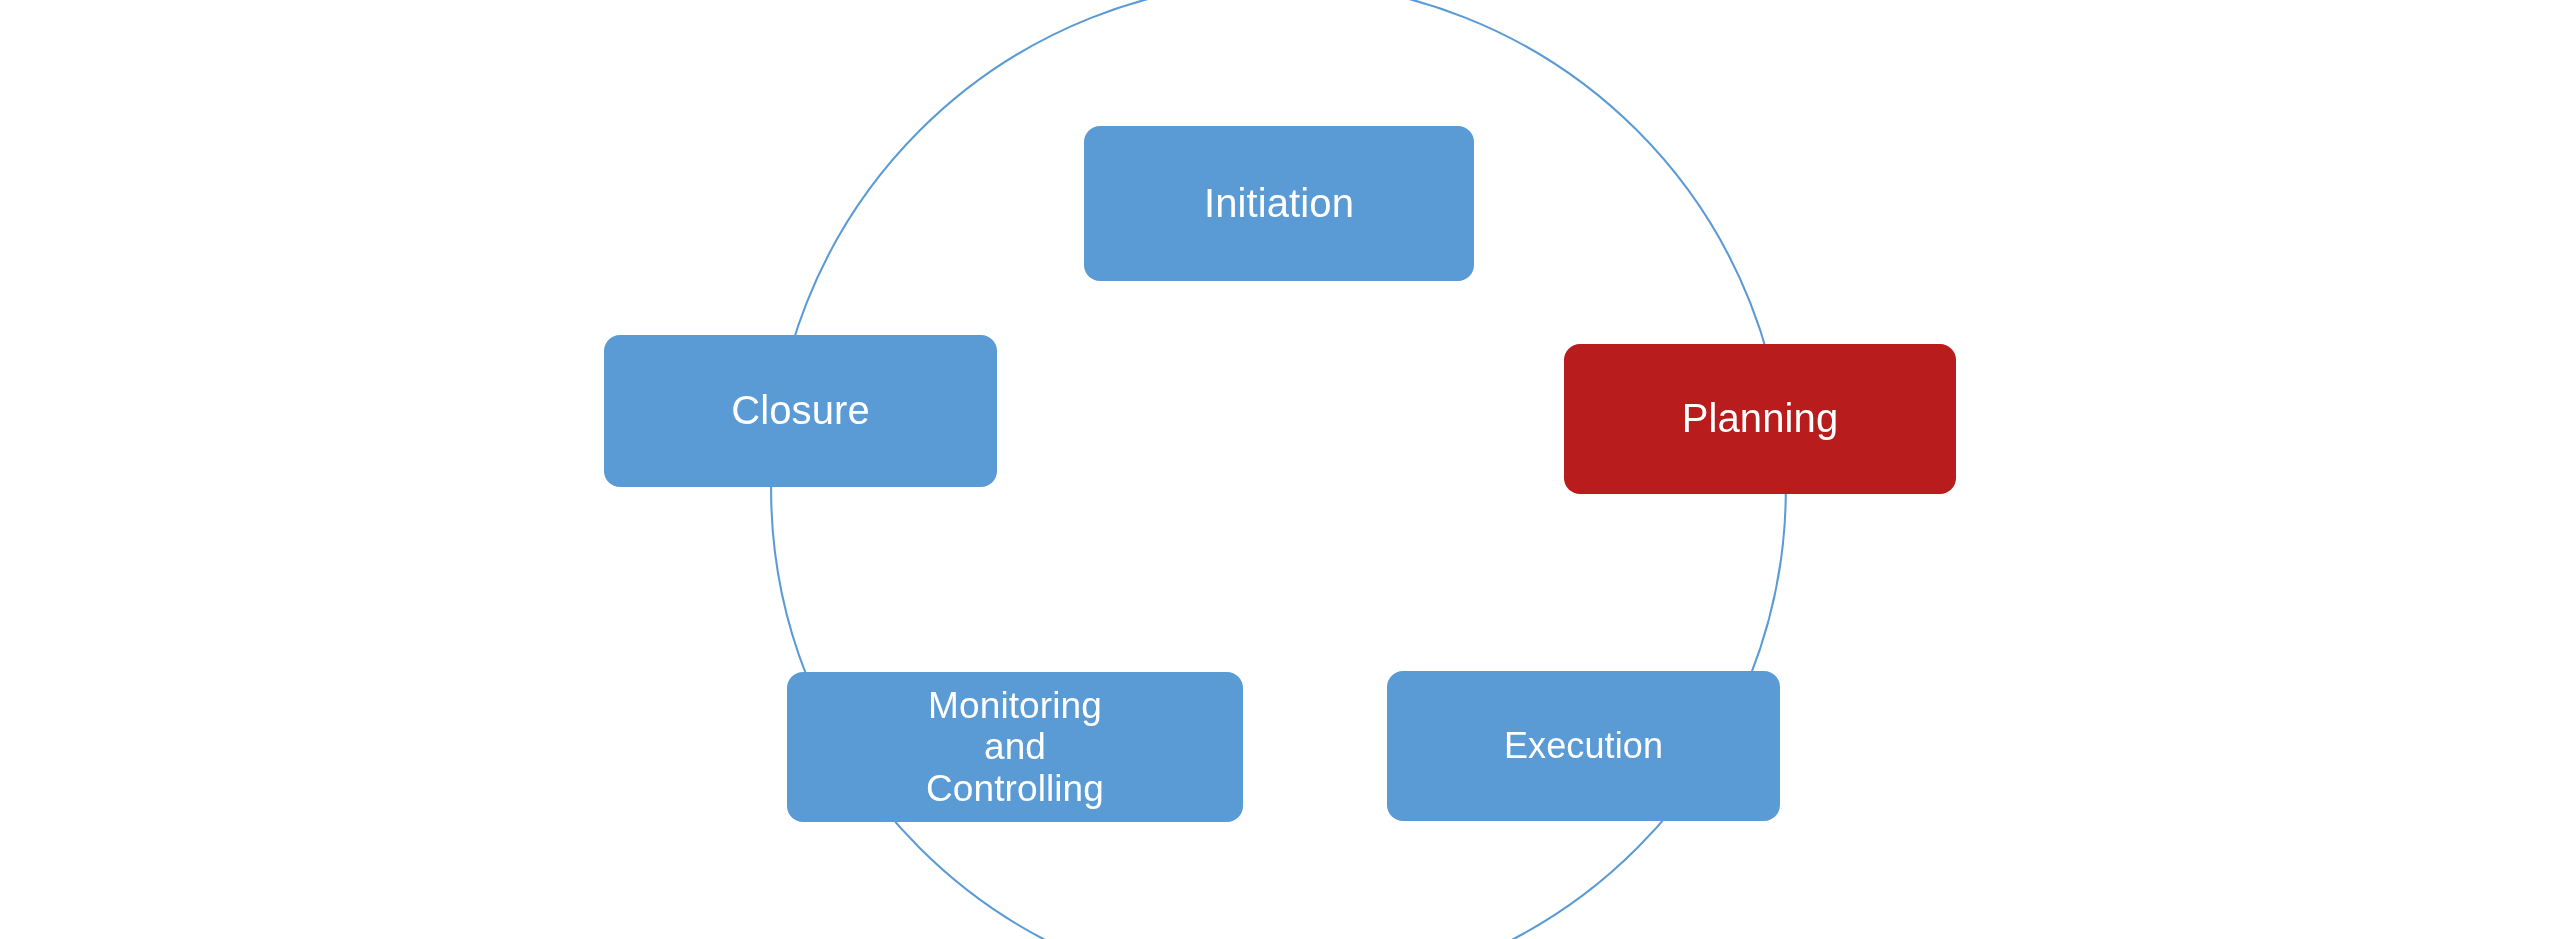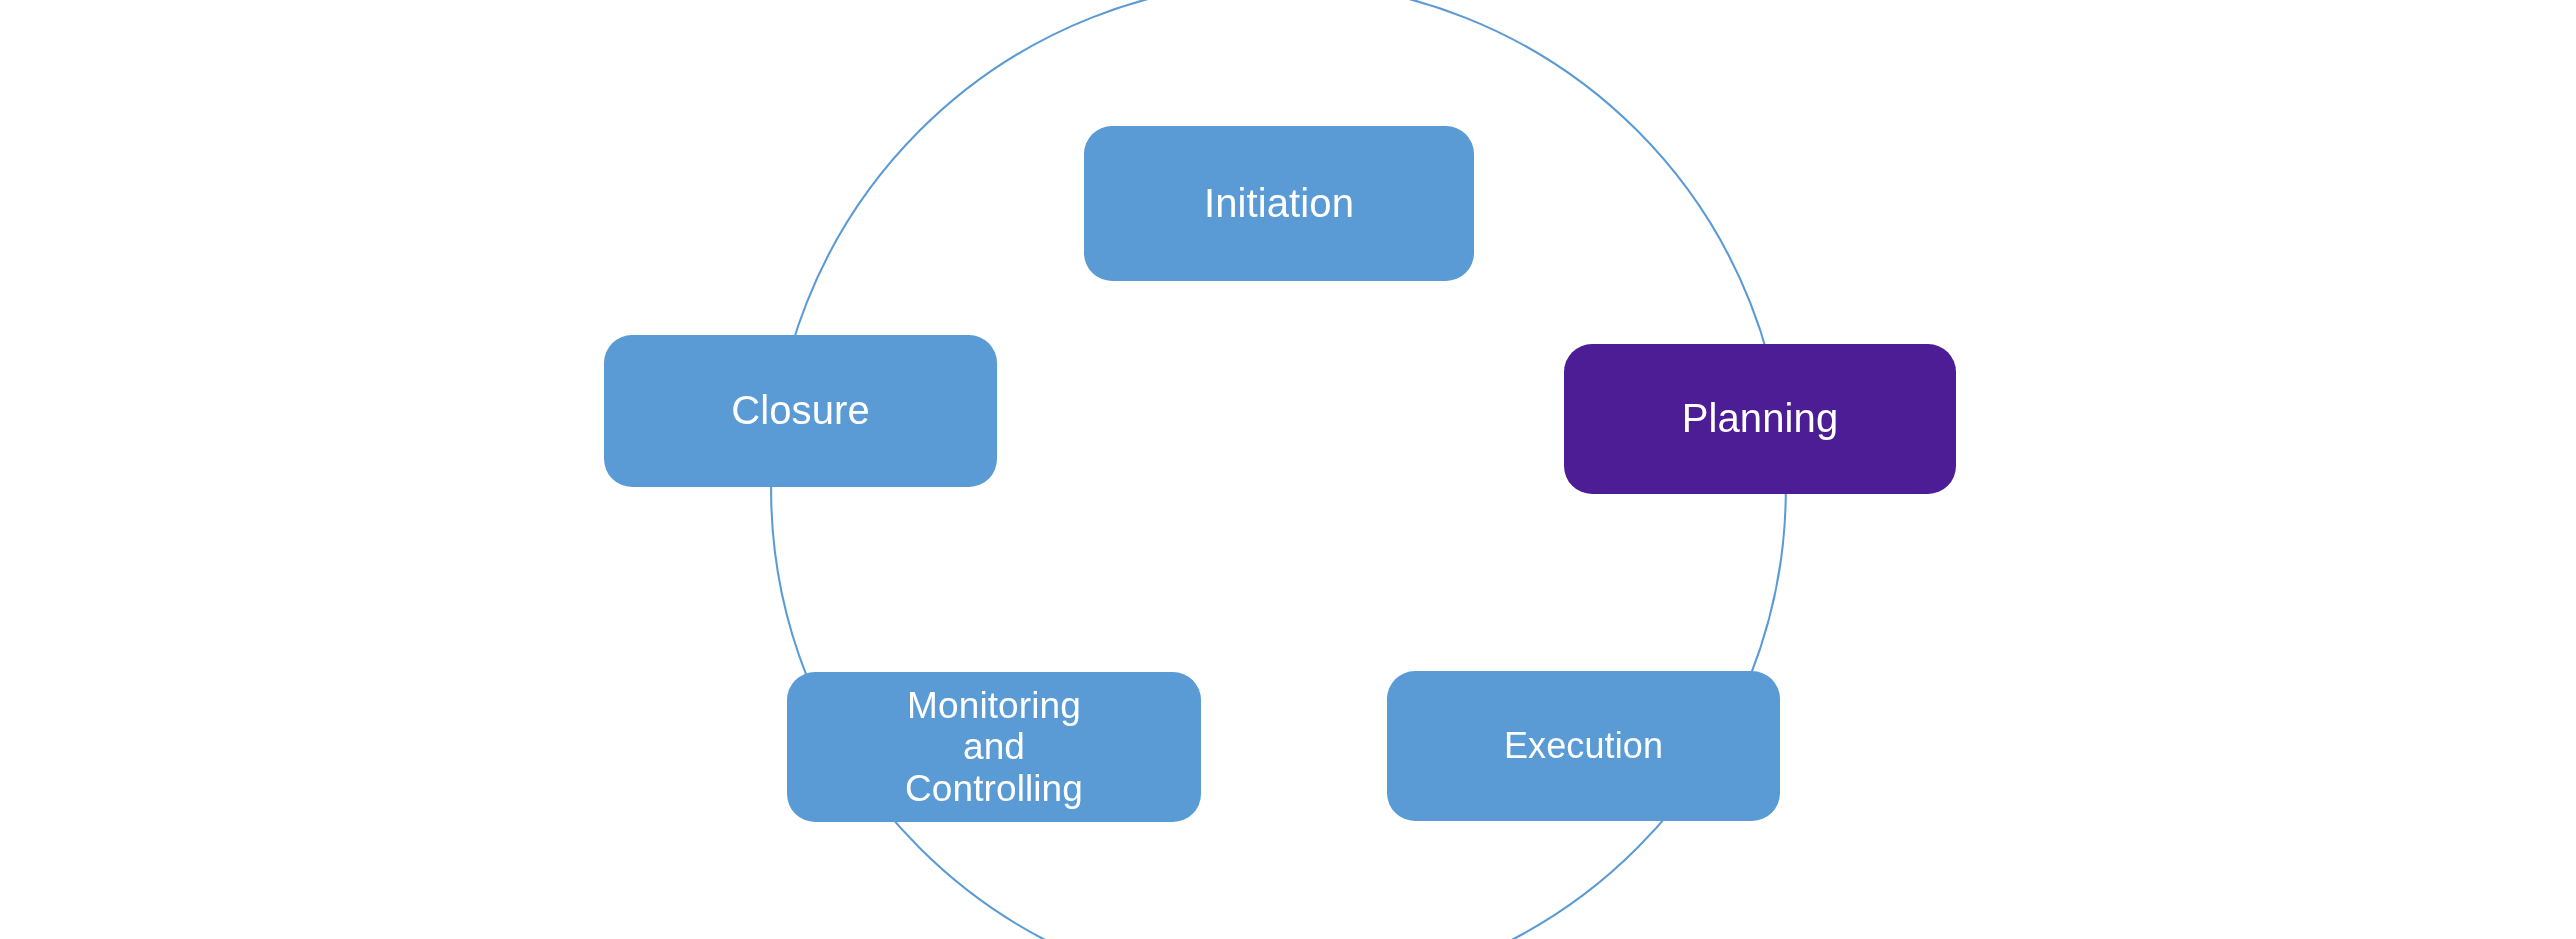--- a/index.html
+++ b/index.html
@@ -33,21 +33,21 @@
     top: 0;
     width: 2645px;
     height: 939px;
     pointer-events: none;
   }
 
   
   .phase-node {
     position: absolute;
     box-sizing: border-box;
-    border-radius: 28px;
+    border-radius: 16px;
     display: flex;
     align-items: center;
     justify-content: center;
     text-align: center;
     color: #ffffff;
     font-weight: 400;
     line-height: 1.18;
     letter-spacing: 0.1px;
     -webkit-font-smoothing: antialiased;
   }
@@ -69,21 +69,21 @@
     width: 392px;  height: 150px;
     font-size: 40px;
   }
   #node-execution {
     left: 1387px;  top: 671px;
     width: 393px;  height: 150px;
     font-size: 36px;
   }
   #node-monitoring {
     left: 787px;  top: 672px;
-    width: 414px;  height: 150px;
+    width: 456px;  height: 150px;
     font-size: 37px;
     line-height: 1.12;
   }
   #node-closure {
     left: 604px;  top: 335px;
     width: 393px;  height: 152px;
     font-size: 40px;
   }
 </style>
 </head>
@@ -92,21 +92,21 @@
 <div id="diagram-canvas" style="background: rgb(255, 255, 255);">
 
   <svg id="cycle-ring" viewBox="0 0 5133 1823" xmlns="http://www.w3.org/2000/svg">
     <circle cx="2481" cy="950" r="985" fill="none" stroke="#5B9BD5" stroke-width="4"></circle>
   </svg>
 
   <div class="phase-node" id="node-initiation" style="background: rgb(91, 155, 213); color: rgb(255, 255, 255);">
     <span class="phase-label">Initiation</span>
   </div>
 
-  <div class="phase-node" id="node-planning" style="background: #4c1d95; color: rgb(255, 255, 255);">
+  <div class="phase-node" id="node-planning" style="background: #b91c1c; color: rgb(255, 255, 255);">
     <span class="phase-label">Planning</span>
   </div>
 
   <div class="phase-node" id="node-execution" style="background: rgb(91, 155, 213); color: rgb(255, 255, 255);">
     <span class="phase-label">Execution</span>
   </div>
 
   <div class="phase-node" id="node-monitoring" style="background: rgb(91, 155, 213); color: rgb(255, 255, 255);">
     <span class="phase-label">Monitoring
 and

